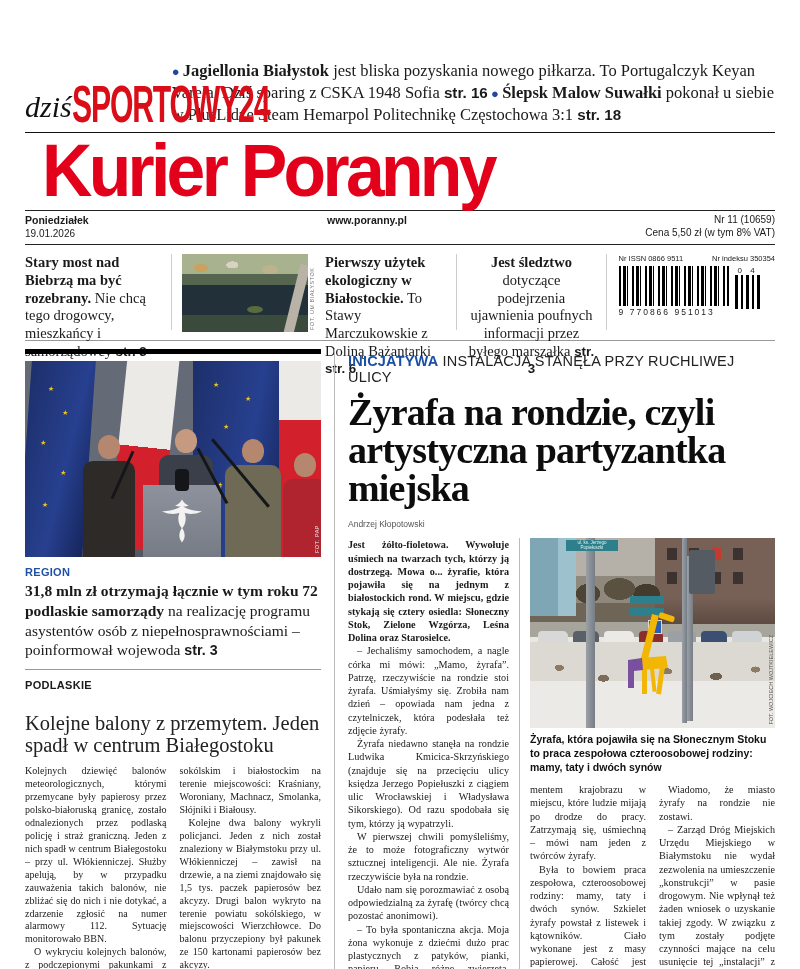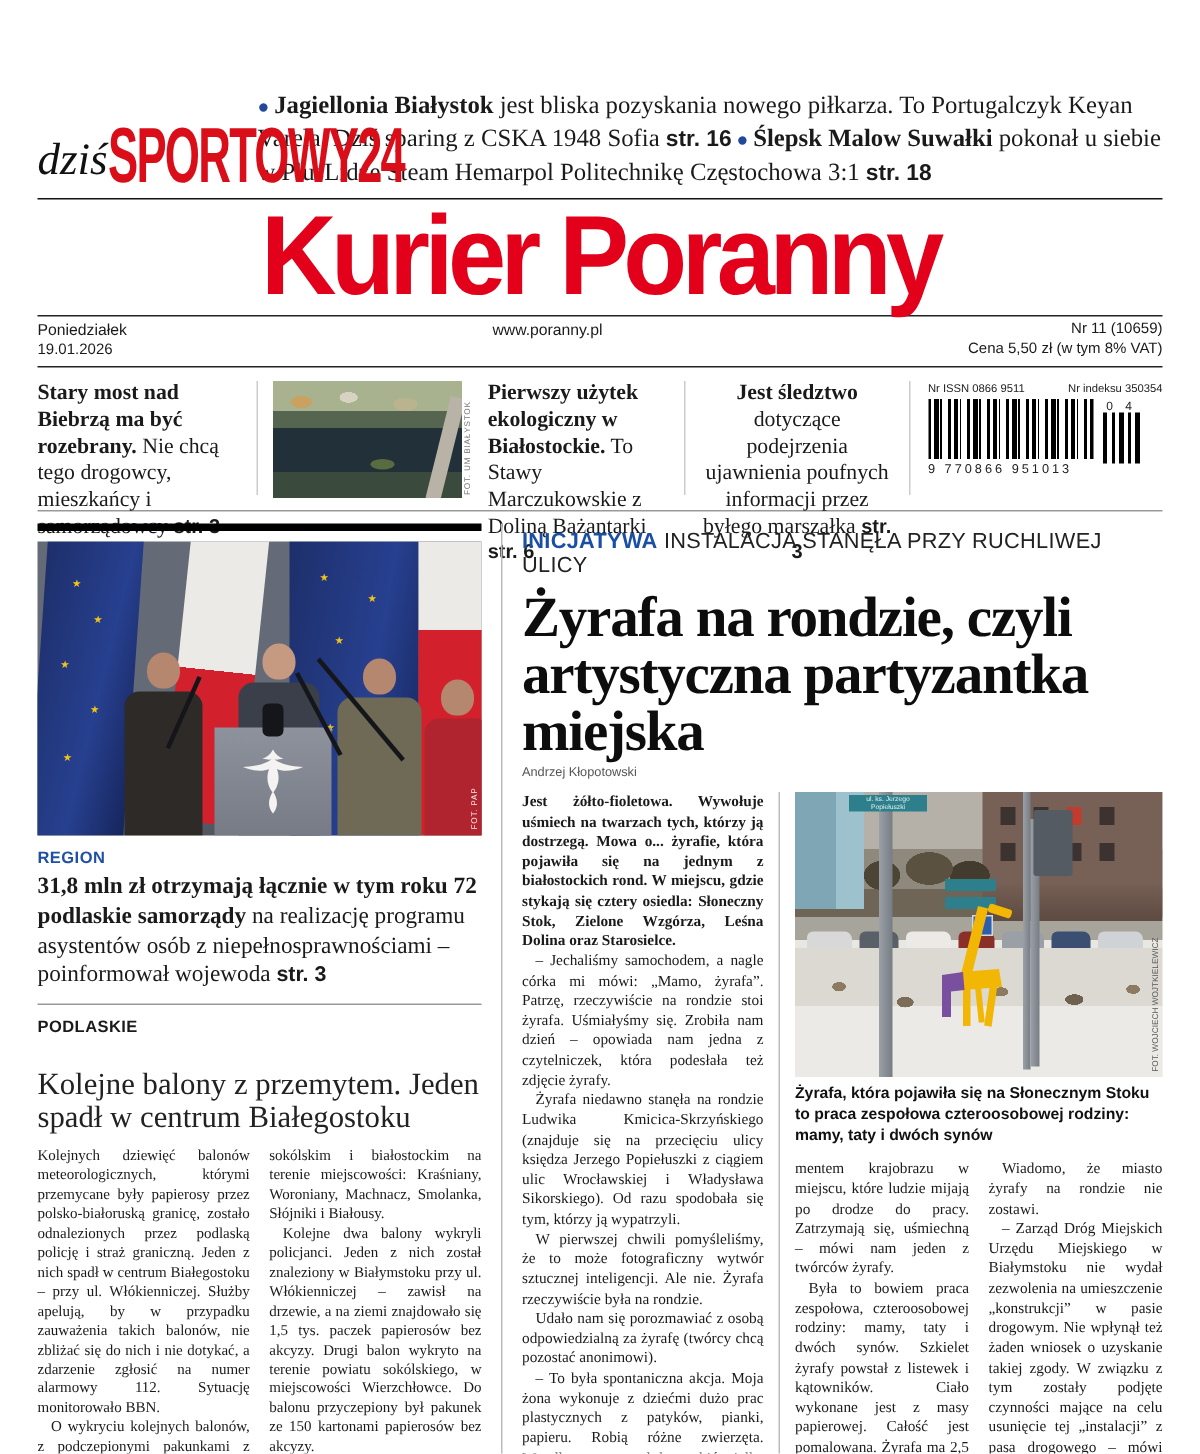--- a/index.html
+++ b/index.html
@@ -12,28 +12,28 @@
   .sportlogo{font-family:"Liberation Sans",sans-serif;font-weight:800;font-size:52px;color:#d90e19;
     transform:scaleX(0.58);transform-origin:left bottom;letter-spacing:-2px;line-height:0.85;
     display:inline-block;white-space:nowrap;width:195px;padding-bottom:4px;}
   .teaser{flex:1;font-size:16.5px;line-height:1.34;padding-bottom:4px;margin-left:-95px;}
   .teaser .b{font-weight:bold;}
   .teaser .bullet,.seg-bullet{color:#23479c;font-size:13px;}
   .pg{font-family:"Liberation Sans",sans-serif;font-weight:700;font-size:0.92em;}
   .rule1{border-top:1.5px solid #111;margin-top:2px;}
 
   
-  .masthead{text-align:center;padding:2px 0 4px;}
+  .masthead{text-align:left;padding:2px 0 4px;}
   .masthead-title{display:inline-block;font-family:"Liberation Sans",sans-serif;font-weight:800;
     font-size:75px;line-height:0.95;color:#e2001a;letter-spacing:-4px;transform:scaleX(0.93);white-space:nowrap;}
 
   .info-row{display:flex;justify-content:space-between;align-items:flex-start;
     border-top:1.5px solid #222;border-bottom:1.5px solid #222;padding:3px 0 4px;
     font-family:"Liberation Sans",sans-serif;font-size:10px;line-height:1.25;}
-  .info-left b,.info-center{font-weight:400;font-size:10.5px;}
+  .info-left b,.info-center{font-weight:700;font-size:10.5px;}
   .info-right{text-align:right;}
 
   
   .briefs{display:flex;padding:9px 0 10px;border-bottom:1px solid #999;height:96px;box-sizing:border-box;}
   .brief{font-size:14.5px;line-height:1.22;}
   .brief .b{font-weight:bold;}
   .brief1{width:150px;padding-right:10px;}
   .brief-photo-wrap{width:146px;display:flex;border-left:1px solid #ccc;padding-left:10px;}
   .pond-photo{width:126px;height:78px;position:relative;overflow:hidden;
     background:
@@ -88,21 +88,21 @@
   .region-text .b{font-weight:bold;}
   .thinrule{border-top:1px solid #999;margin:9px 0 0;}
   .pod-headline{font-size:20.5px;line-height:1.08;font-weight:400;color:#222;margin:21px 0 9px;}
   .story-cols{column-count:2;column-gap:13px;font-size:10px;line-height:1.295;text-align:justify;}
   .story-cols p,.art p,.twocols p{margin:0;}
   .story-cols p + p,.art p + p,.twocols p + p{text-indent:9px;}
 
   
   .kicker{font-family:"Liberation Sans",sans-serif;font-size:14.5px;letter-spacing:0.2px;color:#222;margin-top:4px;}
   .kicker .kl{color:#1b4fa5;font-weight:800;}
-  .headline{font-size:38px;font-weight:700;line-height:1.0;letter-spacing:-0.8px;color:#0d0d0d;margin:8px 0 2px;}
+  .headline{font-size:38px;font-weight:700;line-height:1.0;letter-spacing:-0.8px;color:#0d0d0d;margin:8px 0 12px;}
   .byline{font-family:"Liberation Sans",sans-serif;margin-bottom:9px;}
   .byline .city{font-weight:800;font-size:11.5px;}
   .byline .author{font-size:8.5px;color:#555;margin-top:1px;}
   .art-row{display:flex;}
   .art{width:161px;font-size:10.2px;line-height:1.3;text-align:justify;padding-right:10px;}
   .art p.lead{font-weight:bold;}
   .art-right{flex:1;border-left:1px solid #bbb;padding-left:10px;}
 
   
   .gir-photo{position:relative;width:100%;height:190px;overflow:hidden;

